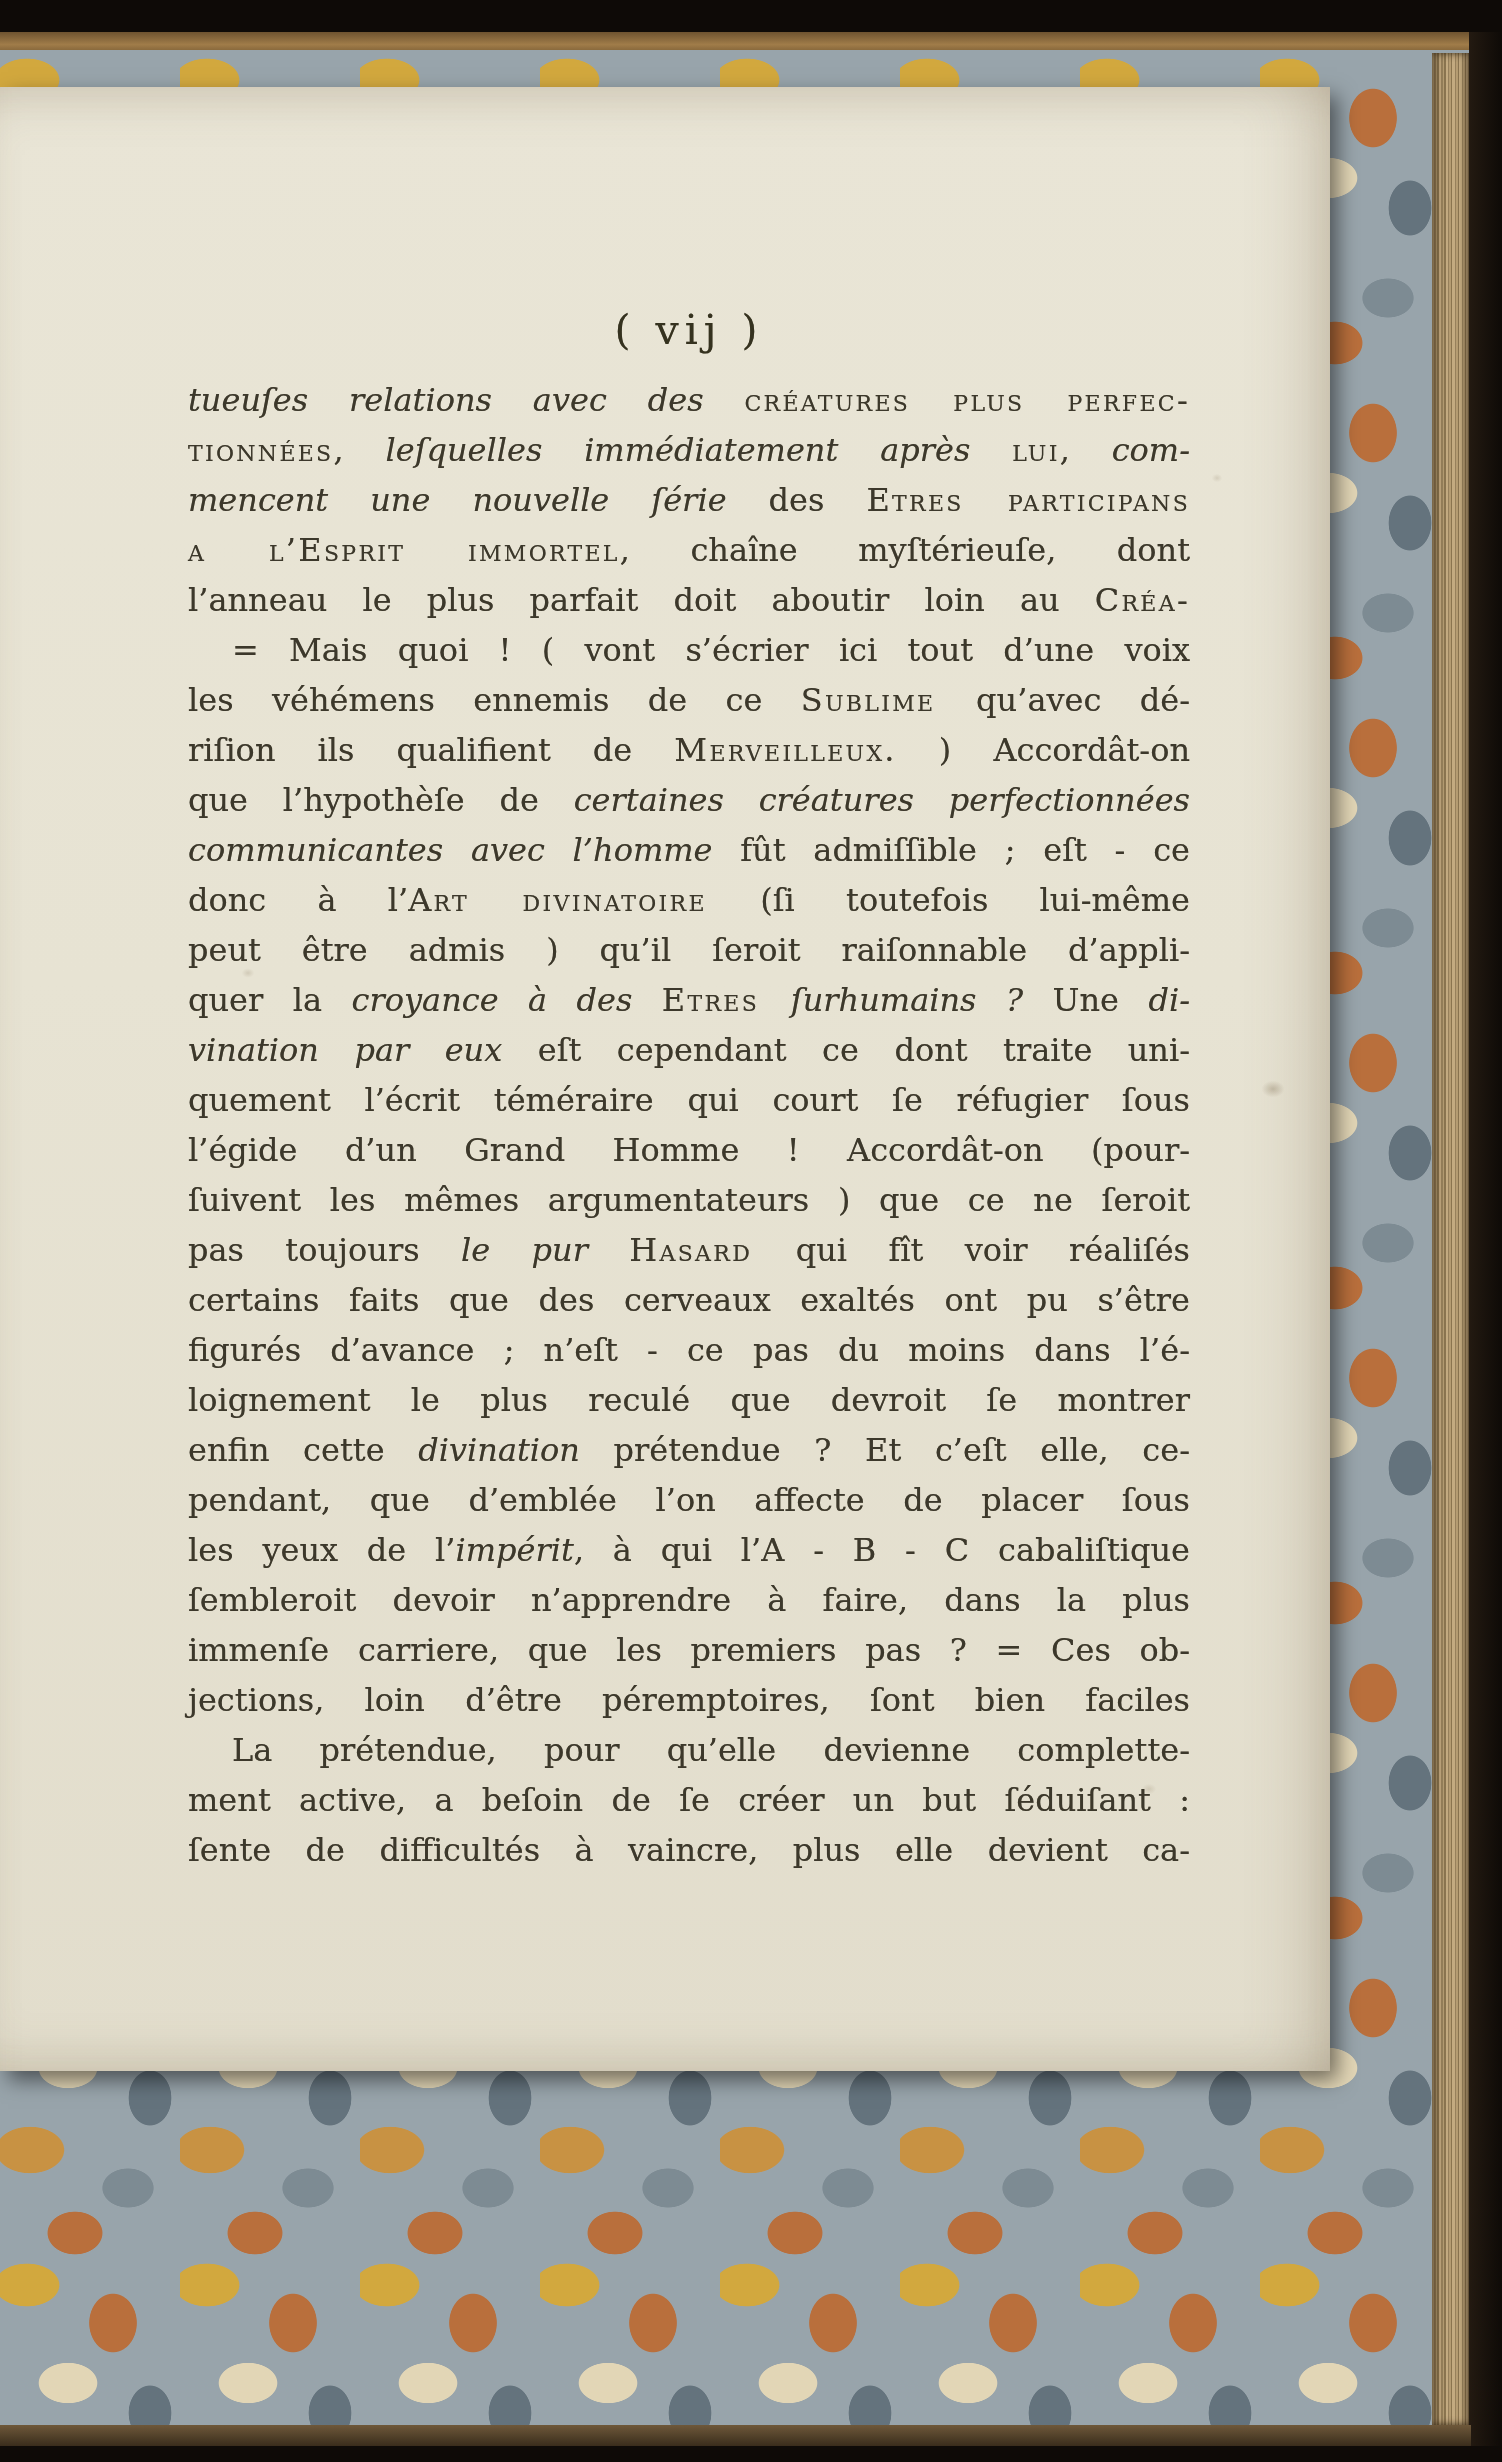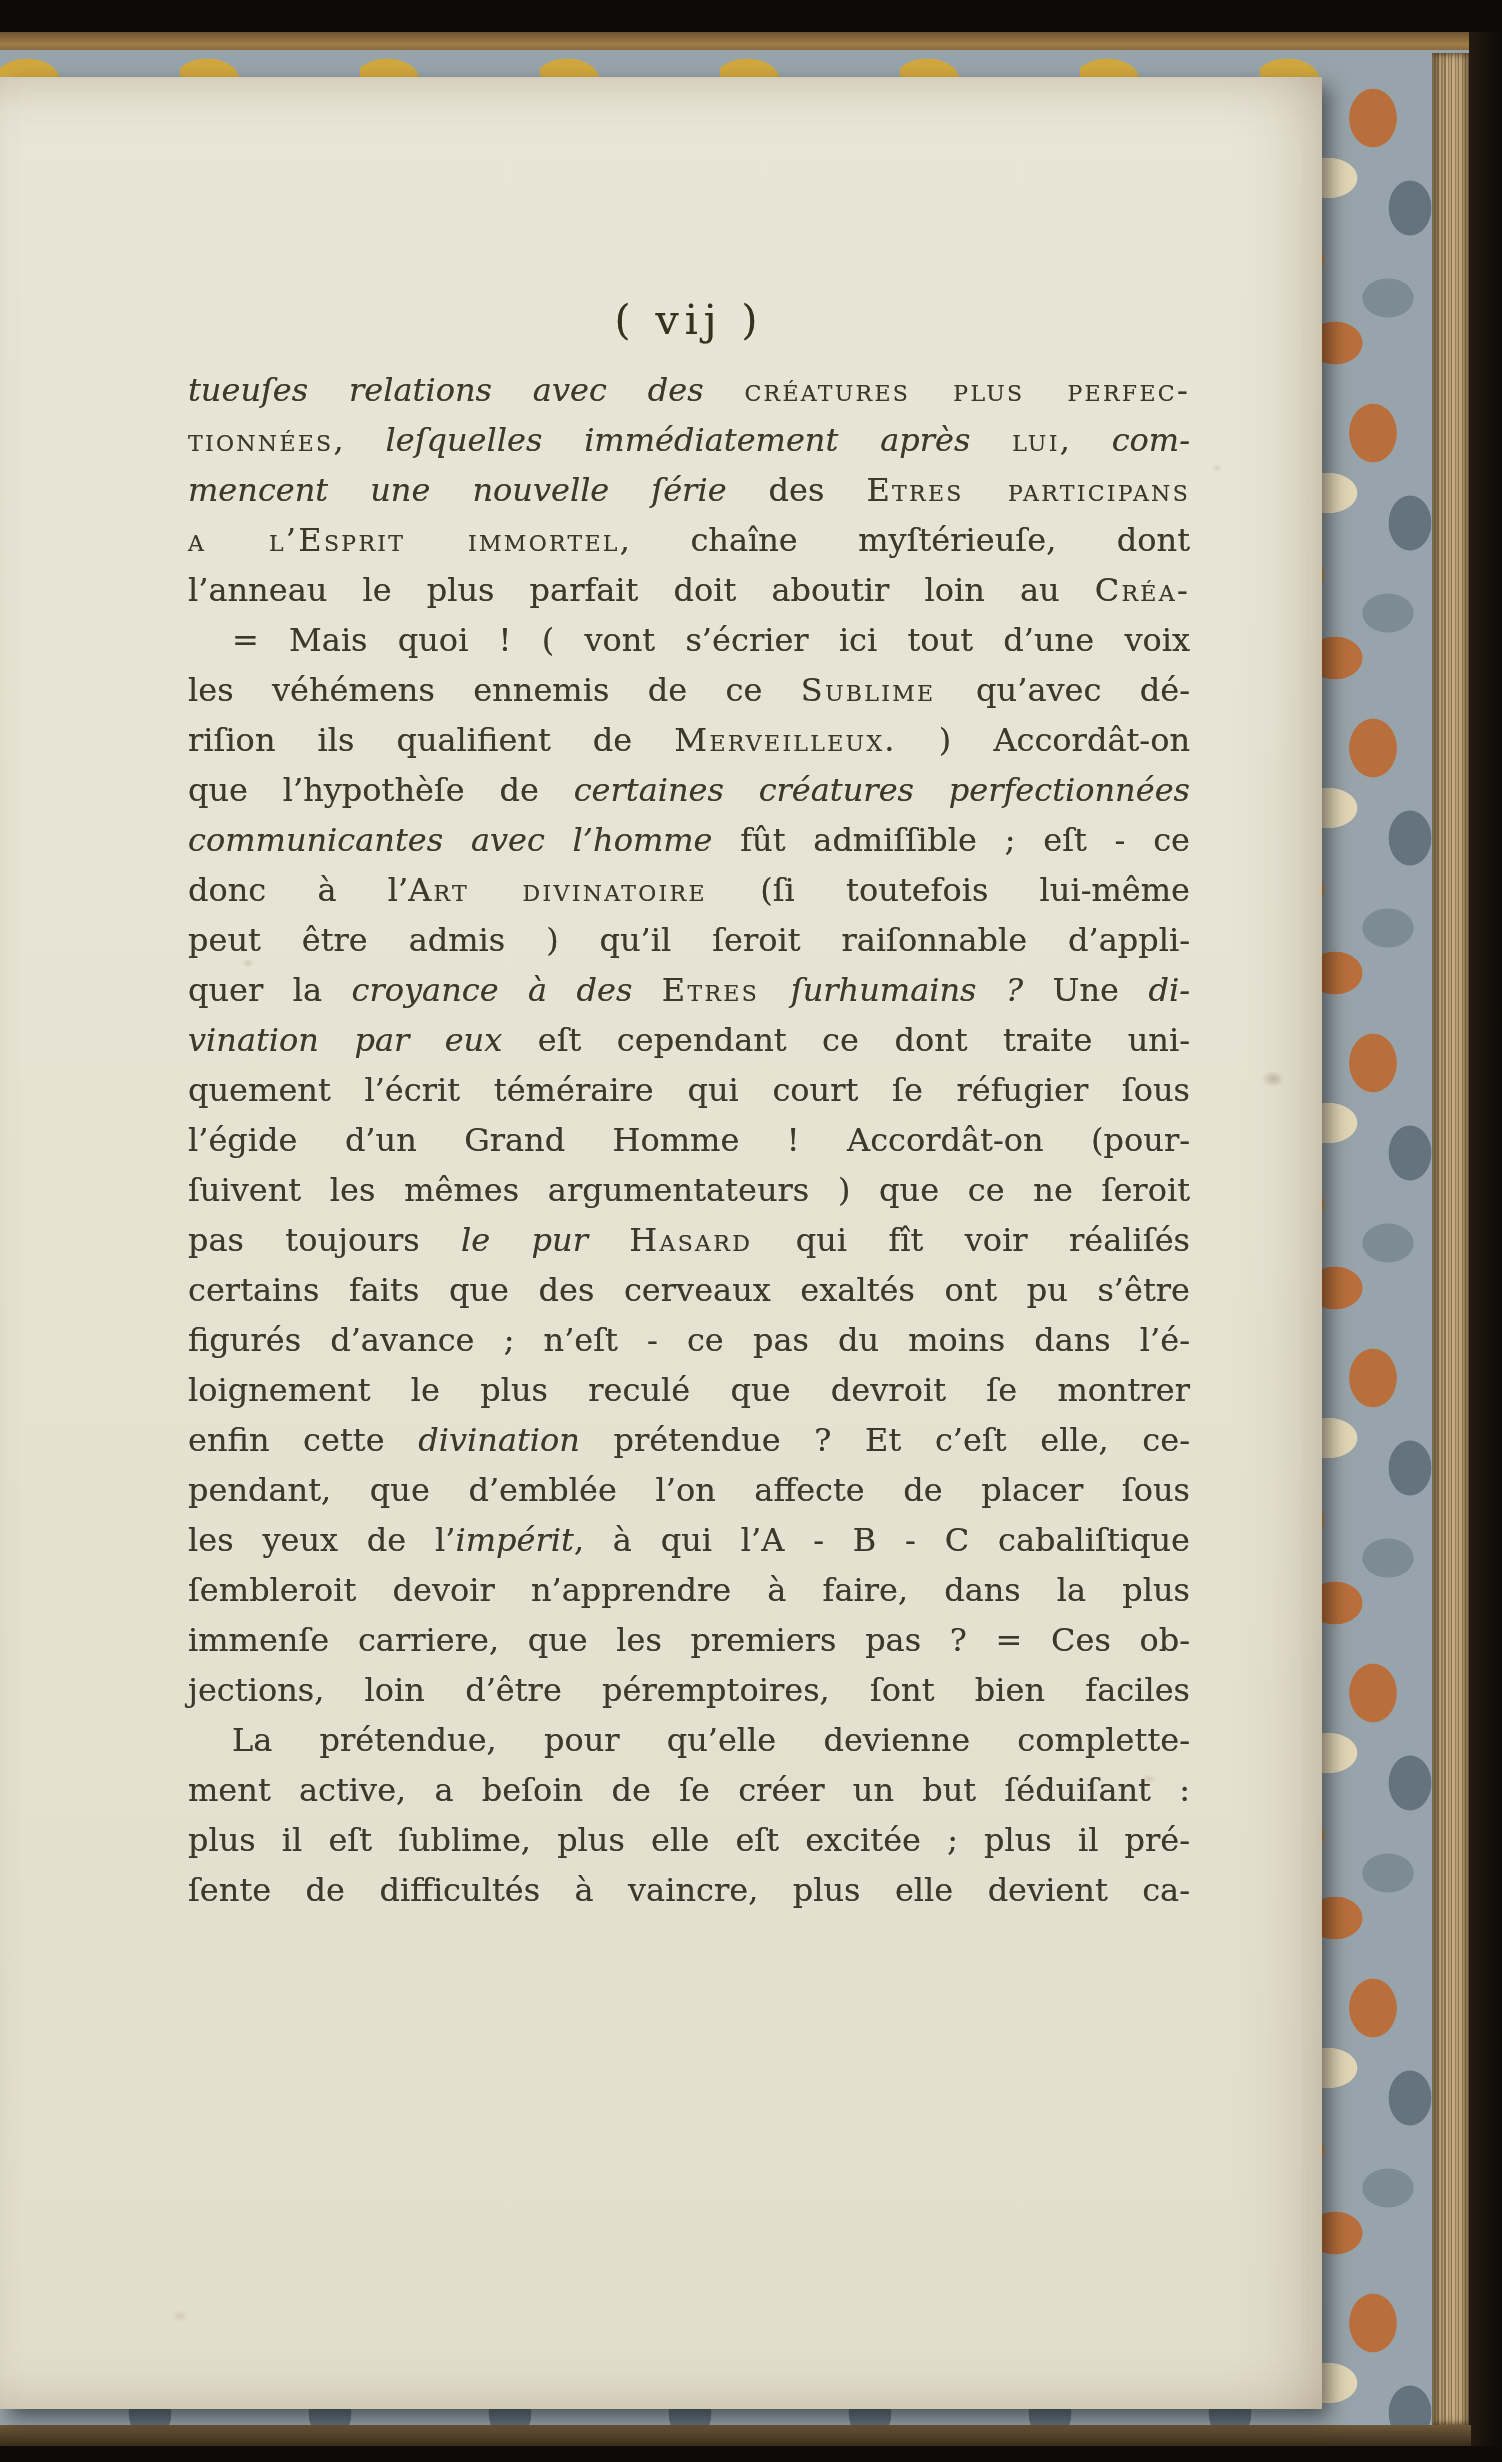--- a/index.html
+++ b/index.html
@@ -25,33 +25,33 @@
       radial-gradient(42px 32px at 128px 248px,#7d8b93 0 60%,rgba(0,0,0,0) 62%),
       radial-gradient(45px 35px at 75px 293px,#b96f3c 0 60%,rgba(0,0,0,0) 62%);
     background-size:180px 315px;}
   
   .fore-edge{position:absolute;left:1432px;top:53px;width:38px;height:2372px;
     background:repeating-linear-gradient(90deg,#c3aa80 0 2.3px,#97805b 2.3px 3.8px,#b59c72 3.8px 5.3px,#8a744f 5.3px 6.8px);
     box-shadow:inset 4.5px 0 7.5px rgba(40,28,12,.5), inset -4.5px 0 7.5px rgba(40,28,12,.55);}
   .cover-right{position:absolute;left:1469px;top:32px;width:33px;height:2414px;
     background:linear-gradient(90deg,#231a11,#0e0a07);}
   
-  .page{position:absolute;left:0;top:77px;width:1322px;height:2332px;
+  .page{position:absolute;left:0;top:87px;width:1322px;height:1984px;
     background:
       radial-gradient(16.5px 12px at 1273px 1002px,rgba(110,90,60,.30),rgba(0,0,0,0) 70%),
       radial-gradient(9px 6.8px at 248px 886px,rgba(110,90,60,.18),rgba(0,0,0,0) 70%),
       radial-gradient(10.5px 7.5px at 1149px 1702px,rgba(110,90,60,.16),rgba(0,0,0,0) 70%),
       radial-gradient(12px 9px at 180px 2239px,rgba(110,90,60,.14),rgba(0,0,0,0) 70%),
       radial-gradient(7.5px 6px at 1217px 391px,rgba(110,90,60,.16),rgba(0,0,0,0) 70%),
       linear-gradient(180deg,#e9e5d6 0%,#e7e3d3 45%,#e2ddcc 100%);
     box-shadow:
       7.5px 9px 19.5px rgba(0,0,0,.5),
       inset -53px 0 68px -38px rgba(120,100,70,.30),
       inset 0 38px 53px -34px rgba(120,100,70,.25),
-      inset 0 -38px 53px -34px rgba(120,100,70,.22);}
+      inset 0 -38px 53px -34px rgba(120,100,70,.22); padding-left: 8px;}
   
   .text-block{position:absolute;left:188px;top:219px;width:1002px;color:#3c382b;
     text-shadow:0 0 0.5px rgba(60,52,36,.55);}
   .page-number{width:100%;text-align:center;font-size:41px;letter-spacing:6px;
     margin-bottom:21px;color:#35321f;}
   .line{font-size:32px;line-height:50px;text-align:justify;text-align-last:justify;
     word-spacing:1.5px;white-space:normal;}
   .line.noj{text-align-last:left;}
   .line.indent{text-indent:44px;}
   .seg-r{font-style:normal;}
@@ -94,19 +94,18 @@
           <div class="line"><span class="seg-r">figurés d’avance ; n’eſt - ce pas du moins dans l’é-</span></div>
           <div class="line"><span class="seg-r">loignement le plus reculé que devroit ſe montrer</span></div>
           <div class="line"><span class="seg-r">enfin cette </span><span class="seg-i">divination </span><span class="seg-r">prétendue ? Et c’eſt elle, ce-</span></div>
           <div class="line"><span class="seg-r">pendant, que d’emblée l’on affecte de placer ſous</span></div>
           <div class="line"><span class="seg-r">les yeux de l’</span><span class="seg-i">impérit</span><span class="seg-r">, à qui l’A - B - C cabaliſtique</span></div>
           <div class="line"><span class="seg-r">ſembleroit devoir n’apprendre à faire, dans la plus</span></div>
           <div class="line"><span class="seg-r">immenſe carriere, que les premiers pas ? = Ces ob-</span></div>
           <div class="line"><span class="seg-r">jections, loin d’être péremptoires, ſont bien faciles</span></div>
           <div class="line indent"><span class="seg-r">La prétendue, pour qu’elle devienne complette-</span></div>
           <div class="line"><span class="seg-r">ment active, a beſoin de ſe créer un but ſéduiſant :</span></div>
-          <div class="line"><span class="seg-r">plus il eſt ſublime, plus elle eſt excitée ; plus il pré-</span></div>
           <div class="line"><span class="seg-r">ſente de difficultés à vaincre, plus elle devient ca-</span></div>
         </div>
     </div>
   </div>
 </div>
 
 
 </body></html>

